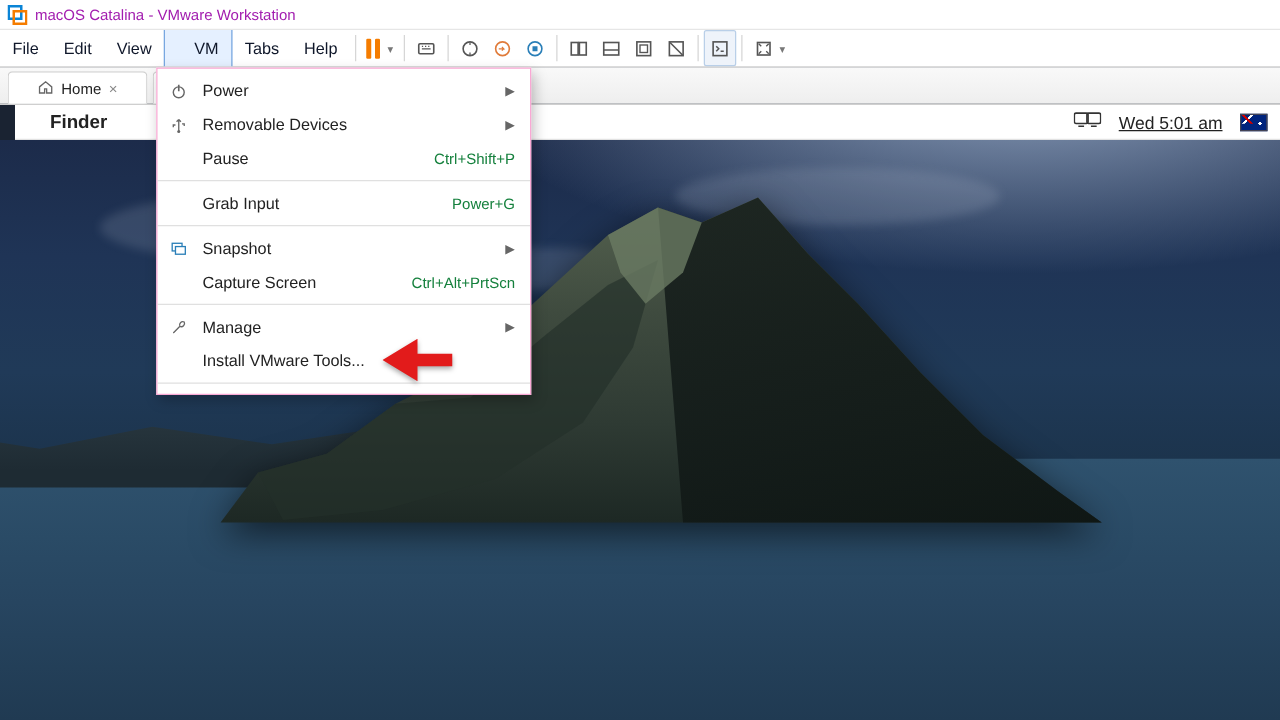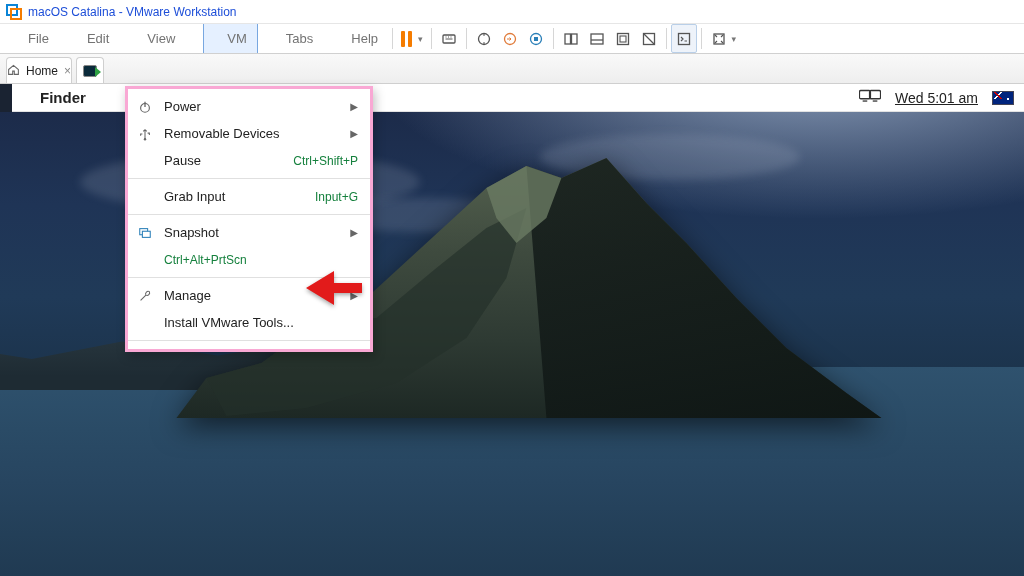--- a/index.html
+++ b/index.html
@@ -13,44 +13,43 @@
     color: #222;
   }
   
   .titlebar {
     height: 24px;
     background: #fff;
     display: flex;
     align-items: center;
     padding: 0 6px;
     font-size: 12px;
-    color: #1d4ed8;
+    color: #a21caf;
     border-bottom: 1px solid #e6e6e6;
   }
   .titlebar .logo-icon {
     width: 16px; height: 16px;
     margin-right: 6px;
     display: inline-flex; align-items: center; justify-content: center;
   }
   
   .menubar {
     height: 30px;
     background: #fff;
     display: flex;
     align-items: stretch;
     border-bottom: 1px solid #d0d0d0;
   }
   .menubar .menuitem {
     padding: 0 10px;
     display: flex;
     align-items: center;
     font-size: 13px;
-    color: #737373;
+    color: #0f172a;
     cursor: default;
-    margin-left: 18px;
   }
   .menubar .menuitem.active {
     background: #e5f0ff;
     border: 1px solid #78a7e0;
     border-top: none;
     border-bottom: none;
     padding-left: 23px;
   }
   .menubar .sep {
     width: 1px;
@@ -85,21 +84,21 @@
     gap:4px;
   }
   .tab {
     height:26px;
     background:#fff;
     border:1px solid #cfcfcf;
     border-bottom:none;
     border-radius:4px 4px 0 0;
     display:flex;
     align-items:center;
-    padding:0 0;
+    padding:0 23px;
     font-size:12px;
     gap:6px;
   }
   .tab .close { color:#888; font-size:12px; }
   .tab .thumb {width:14px;height:12px;background:#0a2a3a;border:1px solid #888;border-radius:2px;position:relative;}
   .tab .thumb::after{content:"";position:absolute;right:-5px;top:1px;border-left:6px solid #2ea043;border-top:5px solid transparent;border-bottom:5px solid transparent;}
   .tab.mactab{ max-width:30px; padding:0 6px;}
   
   .mac-menubar {
     height:28px;
@@ -147,27 +146,26 @@
   .ridge{
     position:absolute; left:-20%; bottom:40%;
     width:55%; height:70px;
     background:linear-gradient(180deg,#2b3a42 0%, #1e2b33 80%);
     clip-path:polygon(0% 80%,10% 55%,18% 65%,30% 40%,42% 55%,58% 30%,75% 50%,90% 32%,100% 60%,100% 100%,0% 100%);
   }
   
   .dropdown {
     position:absolute;
     left:125px; top:54px;
-    width:248px;
+    width:300px;
     background:#fff;
-    border:3px solid #f9a8d4;
+    border:1px solid #f9a8d4;
     box-shadow:2px 4px 10px rgba(0,0,0,.25);
     padding:4px 0;
     z-index:50;
-    margin-top:32px;
   }
   .dropdown .row{
     display:flex;
     align-items:center;
     height:27px;
     padding:0 12px 0 8px;
     font-size:13px;
     gap:10px;
   }
   .dropdown .iconcell{width:18px;display:flex;align-items:center;justify-content:center;color:#666;}
@@ -375,35 +373,36 @@
     </div>
     <div class="row">
       <span class="iconcell"></span>
       <span class="label">Pause</span>
       <span class="accel">Ctrl+Shift+P</span>
     </div>
     <div class="divider"></div>
     <div class="row">
       <span class="iconcell"></span>
       <span class="label">Grab Input</span>
-      <span class="accel">Input+G</span>
+      <span class="accel">Power+G</span>
     </div>
     <div class="divider"></div>
     <div class="row">
       <span class="iconcell">
         <svg width="14" height="14" viewBox="0 0 16 16">
           <rect x="2" y="3" width="9" height="7" fill="none" stroke="#2a7fb8" stroke-width="1.2"></rect>
           <rect x="5" y="6" width="9" height="7" fill="#fff" stroke="#2a7fb8" stroke-width="1.2"></rect>
         </svg>
       </span>
       <span class="label">Snapshot</span>
       <span class="chev">▶</span>
     </div>
     <div class="row">
       <span class="iconcell"></span>
+      <span class="label">Capture Screen</span>
       <span class="accel">Ctrl+Alt+PrtScn</span>
     </div>
     <div class="divider"></div>
     <div class="row">
       <span class="iconcell">
         <svg width="14" height="14" viewBox="0 0 16 16">
           <path d="M13 3a3 3 0 0 1-4 4L3 13l0 0 6-6a3 3 0 0 1 4-4z" fill="none" stroke="#666" stroke-width="1.2"></path>
         </svg>
       </span>
       <span class="label">Manage</span>

